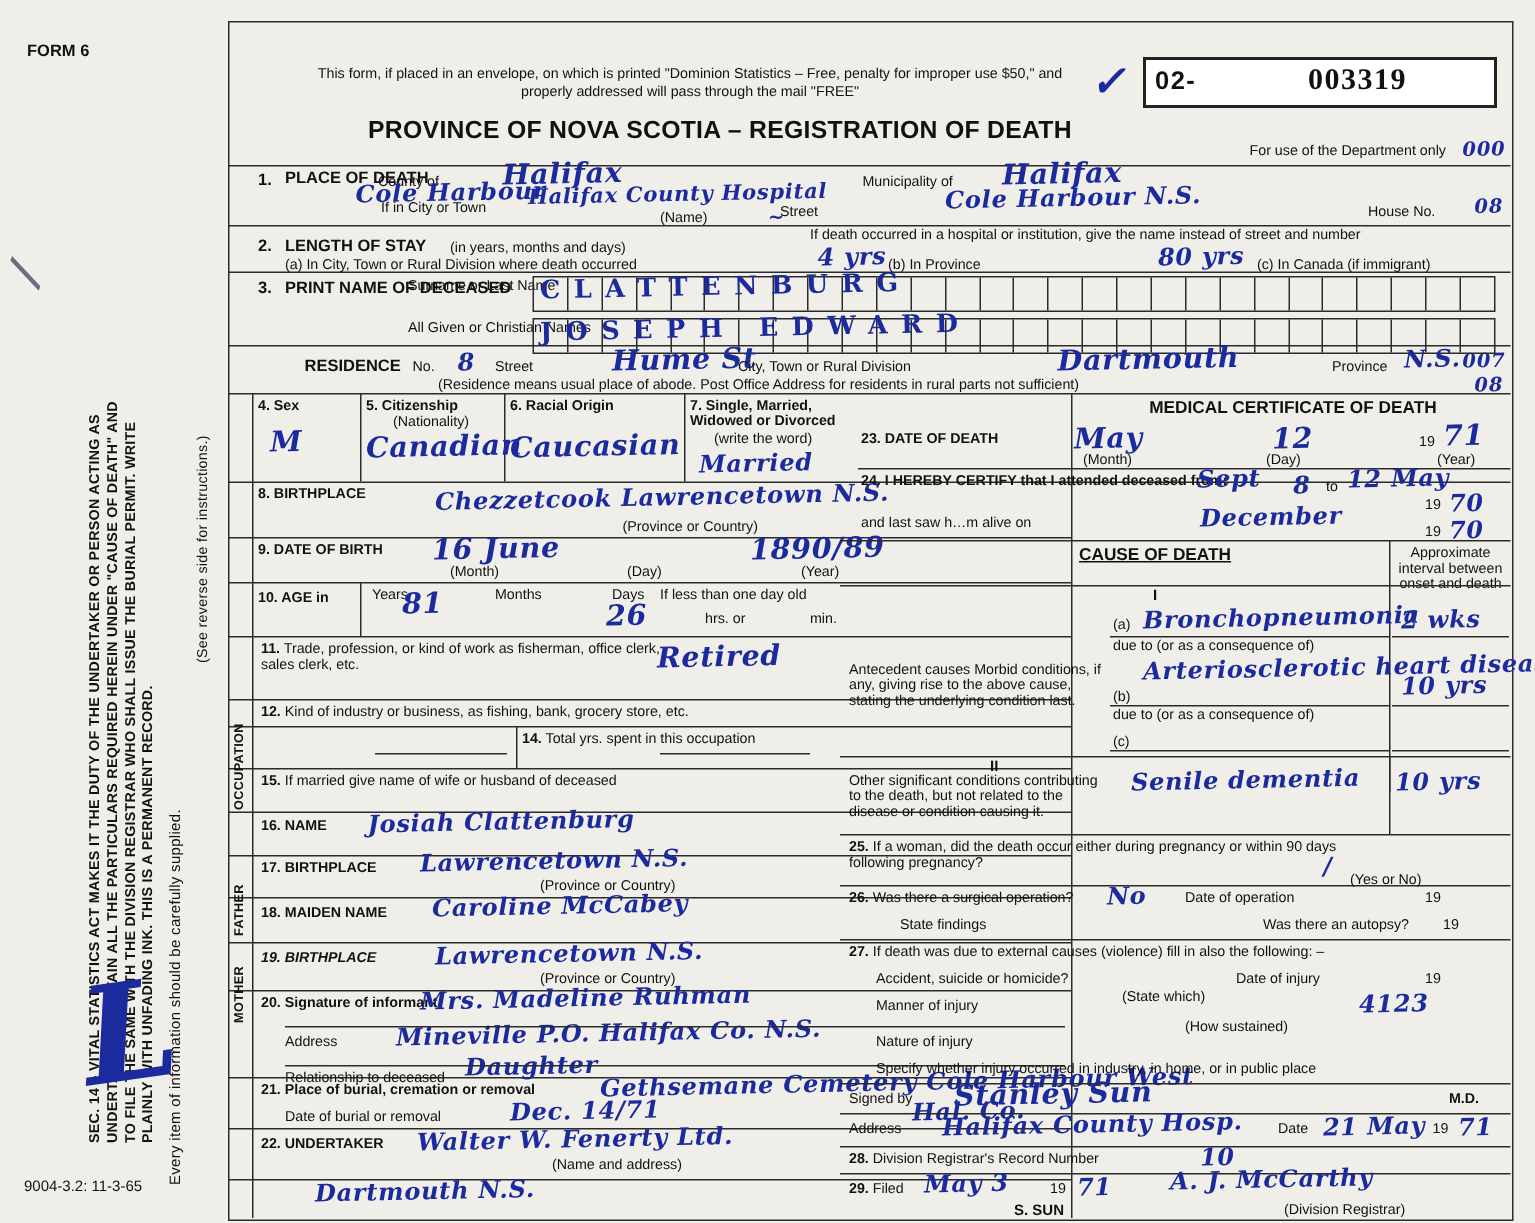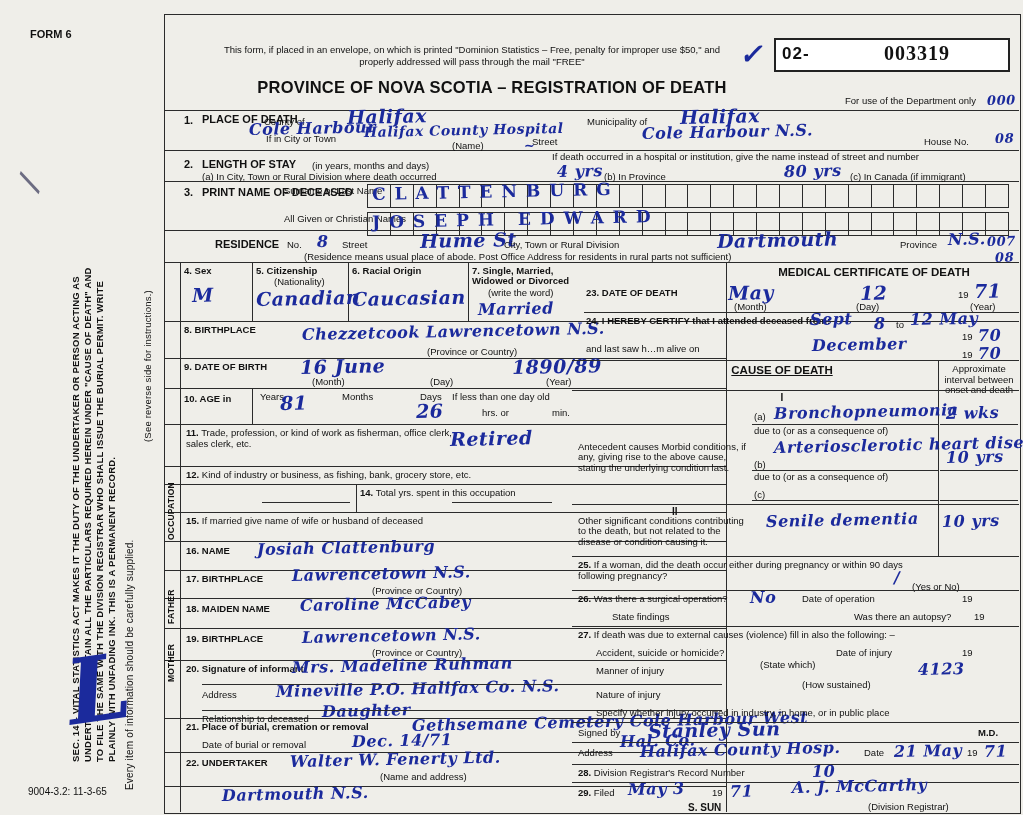--- a/index.html
+++ b/index.html
@@ -4,21 +4,21 @@
 <style>
   html,body{margin:0;padding:0;}
   body{
     width:1023px;height:815px;
     background:#efeee9;
     font-family:"Liberation Sans", sans-serif;
     color:#111;
     position:relative;
     overflow:hidden;
   }
-  .page{position:absolute;inset:0;margin-left:12px;}
+  .page{position:absolute;inset:0;}
   
   .hw{
     font-family:"DejaVu Serif", serif;
     color:#1b2a9c;
     font-style:italic;
     font-weight:600;
     letter-spacing:.5px;
     white-space:nowrap;
     transform:rotate(-1.2deg);
     transform-origin:left center;
@@ -268,21 +268,21 @@
   <div class="vert" style="left:154px;top:546px;height:78px;width:14px;font-size:8.5px;">FATHER</div>
   <div class="abs p b" style="left:174px;top:546px;"><span>16.</span> <span>NAME</span></div>
   <div class="abs hw mid" style="left:245px;top:540px;">Josiah Clattenburg</div>
   <div class="abs p b" style="left:174px;top:574px;"><span>17.</span> <span>BIRTHPLACE</span></div>
   <div class="abs p" style="left:360px;top:586px;">(Province or Country)</div>
   <div class="abs hw mid" style="left:280px;top:566px;">Lawrencetown N.S.</div>
 
   <div class="vert" style="left:154px;top:604px;height:78px;width:14px;font-size:8.5px;">MOTHER</div>
   <div class="abs p b" style="left:174px;top:604px;"><span>18.</span> <span>MAIDEN NAME</span></div>
   <div class="abs hw mid" style="left:288px;top:596px;">Caroline McCabey</div>
-  <div class="abs p b" style="left:174px;top:634px;"><span>19.</span> <span>BIRTHPLACE</span></div>
+  <div class="abs p b" style="left:174px;top:634px;font-style:italic;"><span>19.</span> <span>BIRTHPLACE</span></div>
   <div class="abs p" style="left:360px;top:648px;">(Province or Country)</div>
   <div class="abs hw mid" style="left:290px;top:628px;">Lawrencetown N.S.</div>
 
   <div class="abs p b" style="left:174px;top:664px;"><span>20.</span> <span>Signature of informant</span></div>
   <div class="abs hw mid" style="left:280px;top:658px;">Mrs. Madeline Ruhman</div>
   <div class="abs p" style="left:190px;top:690px;">Address</div>
   <div class="abs hw mid" style="left:264px;top:682px;">Mineville P.O. Halifax Co. N.S.</div>
   <div class="abs p" style="left:190px;top:714px;">Relationship to deceased</div>
   <div class="abs hw mid" style="left:310px;top:702px;">Daughter</div>
   <div class="line h" style="left:190px;top:684px;width:520px;"></div>

